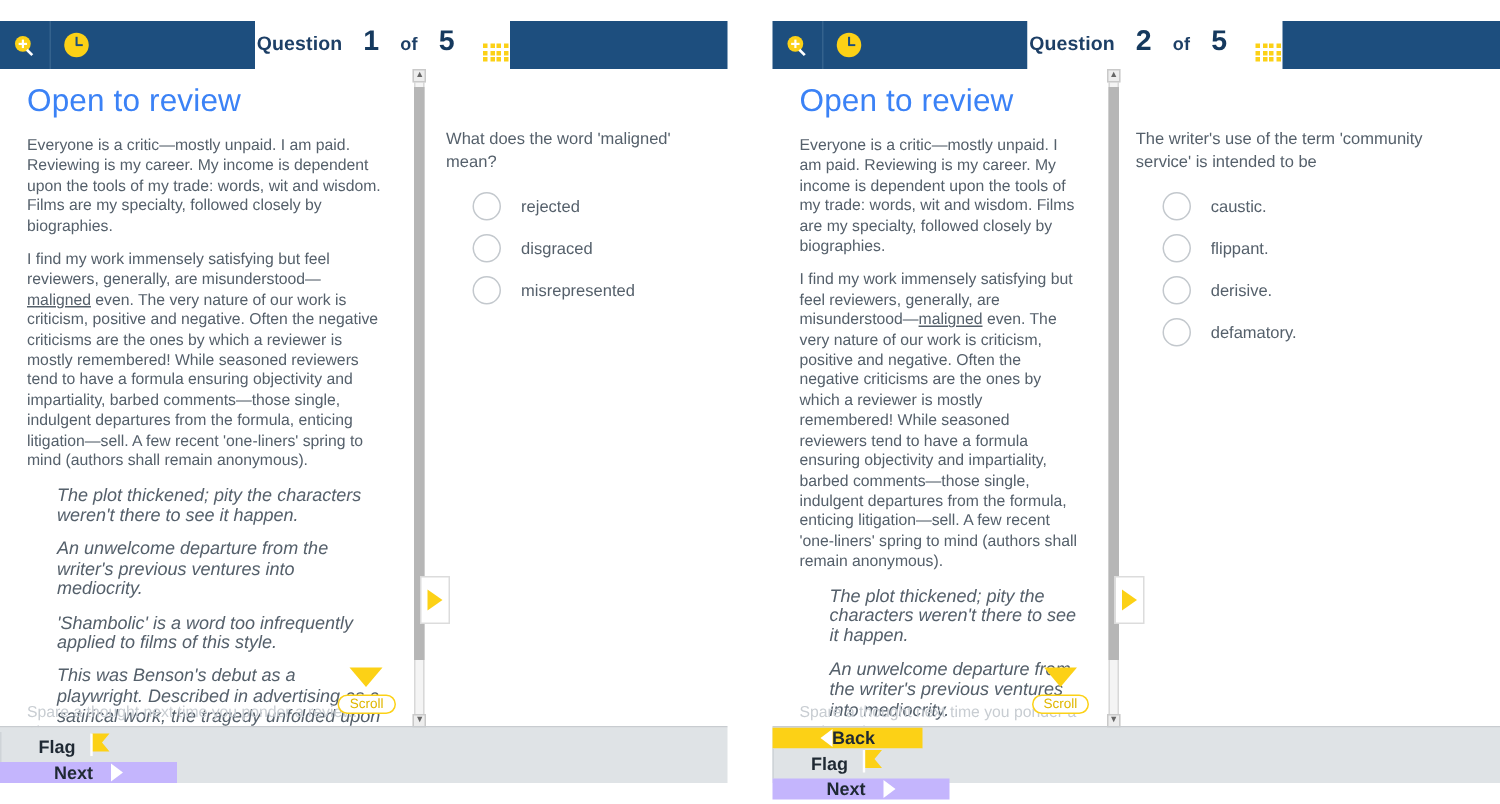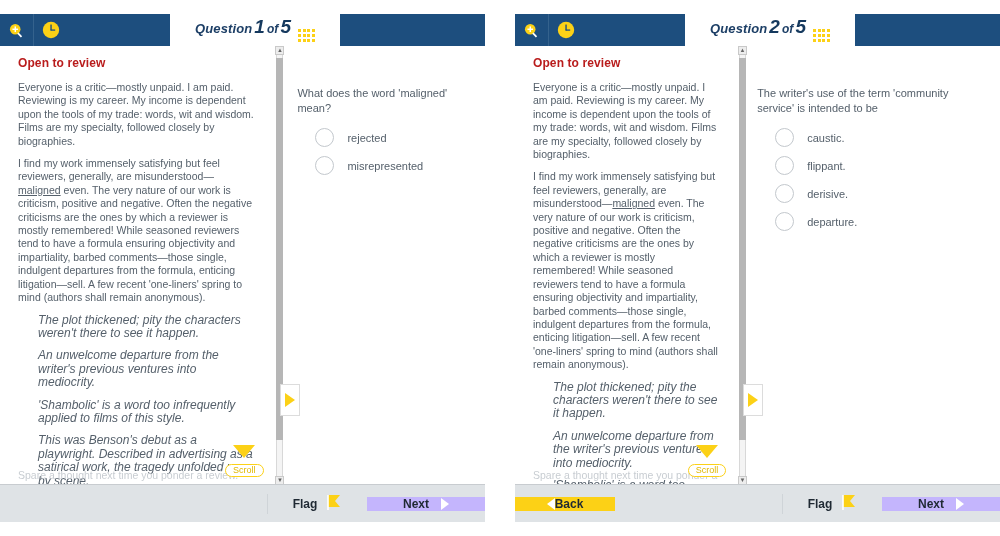--- a/index.html
+++ b/index.html
@@ -52,22 +52,21 @@
     width: 1px; height: 32px; background: #34628d;
   }
 
   .qlabel {
     color: #1d3f66;
     font-size: 13px;
     font-weight: bold;
     letter-spacing: .1px;
     display: flex;
     align-items: baseline;
-    gap: 2px;
-    font-style: italic;
+    gap: 14px;
   }
   .qnum {
     font-size: 19px;
     font-weight: bold;
     color: #15395e;
     line-height: 1;
   }
   .qof { font-size: 12px; font-weight: bold; }
   .grid-icon {
     display: inline-grid;
@@ -149,23 +148,23 @@
 
   .question-col {
     flex: 1 1 auto;
     padding: 12px 14px 0 12px;
     margin-top: 28px;
   }
 
   
   h1.passage-title {
     margin: 0 0 11px 0;
-    font-size: 12px;
-    font-weight: bold;
-    color: #b91c1c;
+    font-size: 21px;
+    font-weight: normal;
+    color: #3b82f6;
     letter-spacing: .1px;
   }
   p.passage-p {
     margin: 0 0 9px 0;
     font-size: 10.5px;
     line-height: 13.4px;
     color: #55606b;
   }
   p.passage-p u { text-decoration: underline; }
   p.quote {
@@ -241,22 +240,23 @@
   .opt-label {
     font-size: 11px;
     color: #55606b;
   }
 
   
   .footer {
     position: relative;
     height: 37px;
     display: flex;
-    align-items: center;
+    align-items: flex-start;
     background: #dfe3e6;
+    flex-direction: column;
   }
   .btn {
     display: flex;
     align-items: center;
     justify-content: center;
     font-size: 12px;
     font-weight: bold;
     color: #1f2933;
     cursor: pointer;
     user-select: none;
@@ -376,20 +376,24 @@
           <span class="tri-right"></span>
         </div>
       </div>
 
       <div class="question-col">
         <p class="qtext">What does the word 'maligned' mean?</p>
         <ul class="options">
           <li class="option">
             <span class="radio"></span>
             <span class="opt-label">rejected</span>
+          </li>
+          <li class="option">
+            <span class="radio"></span>
+            <span class="opt-label">disgraced</span>
           </li>
           <li class="option">
             <span class="radio"></span>
             <span class="opt-label">misrepresented</span>
           </li>
         </ul>
       </div>
     </div>
 
     <div class="footer">
@@ -495,21 +499,21 @@
           <li class="option">
             <span class="radio"></span>
             <span class="opt-label">flippant.</span>
           </li>
           <li class="option">
             <span class="radio"></span>
             <span class="opt-label">derisive.</span>
           </li>
           <li class="option">
             <span class="radio"></span>
-            <span class="opt-label">departure.</span>
+            <span class="opt-label">defamatory.</span>
           </li>
         </ul>
       </div>
     </div>
 
     <div class="footer">
       <div class="footer-seam"></div>
       <div class="btn btn-back">
         <span class="tri-back"></span>
         <span>Back</span>

